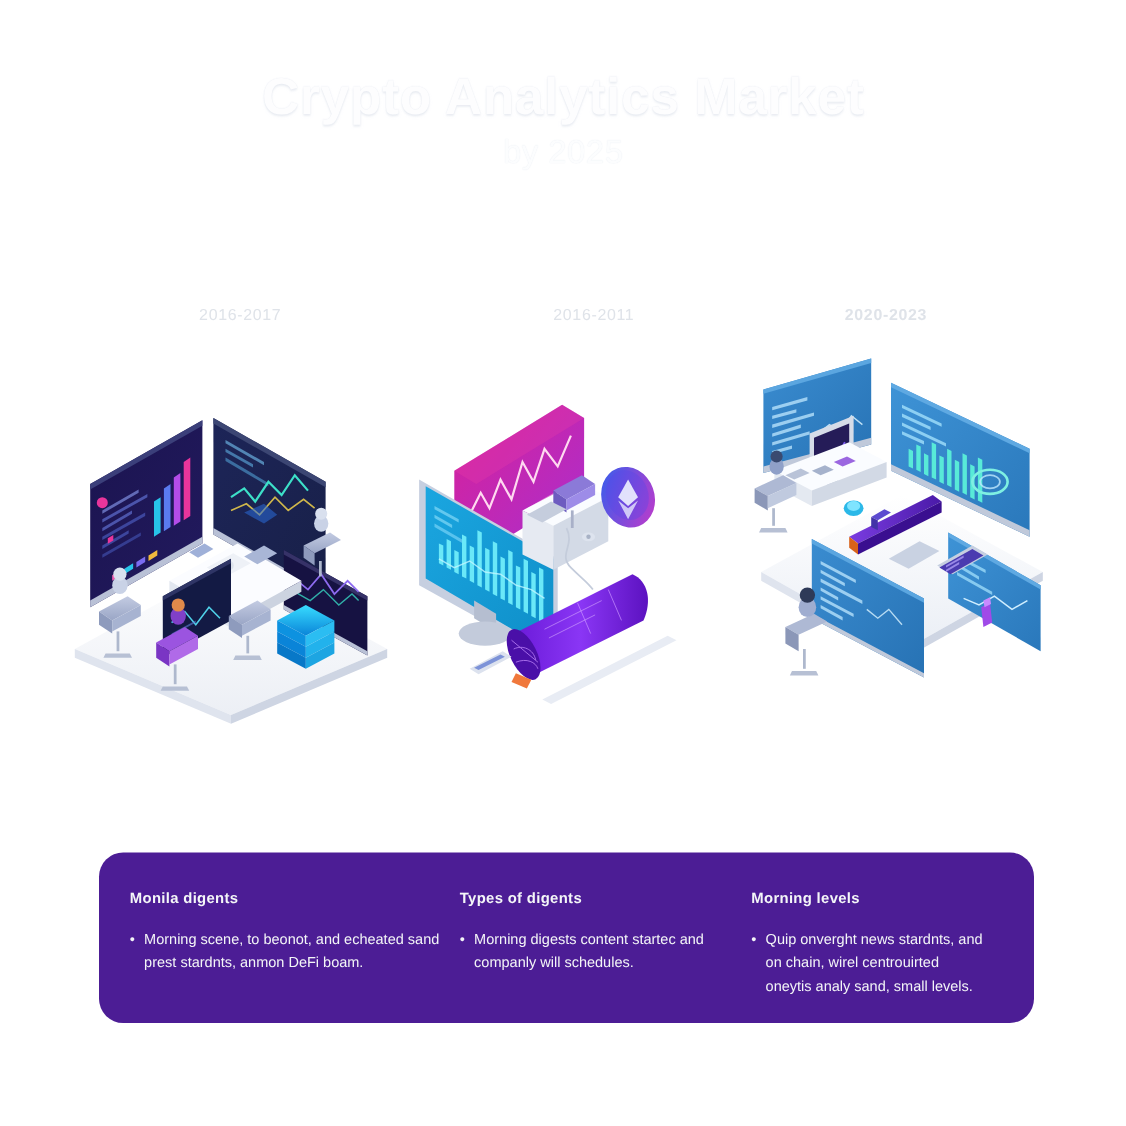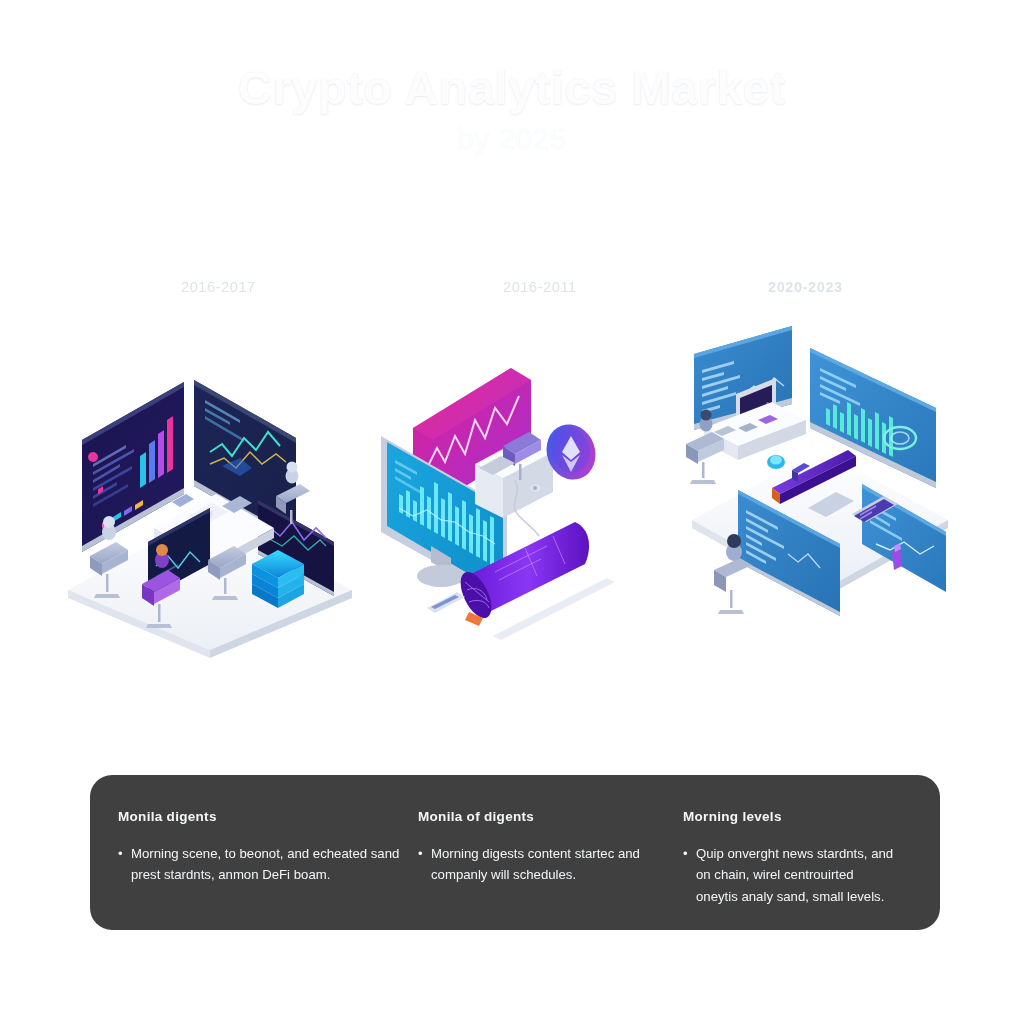--- a/index.html
+++ b/index.html
@@ -39,21 +39,21 @@
   
   .scene { position: absolute; }
   #scene-0 { left: 62px; top: 360px; width: 300px; height: 300px; }
   #scene-1 { left: 375px; top: 350px; width: 280px; height: 310px; }
   #scene-2 { left: 680px; top: 320px; width: 280px; height: 310px; }
 
   
   #info-panel {
     position: absolute; left: 90px; top: 775px;
     width: 850px; height: 155px;
-    background: #404040;
+    background: #4c1d95;
     border-radius: 22px;
     display: flex;
     padding: 34px 28px 0 28px;
     justify-content: flex-end;
   }
   .info-col { flex: 1; padding-right: 18px; }
   .info-col.c0 { flex: 0 0 300px; }
   .info-col.c1 { flex: 0 0 265px; }
   .info-head {
     font-size: 13.5px; font-weight: 700; color: #f4f6f8;
@@ -534,21 +534,21 @@
 
   <div id="info-panel">
     <div class="info-col c0">
       <div class="info-head">Monila digents</div>
       <div class="info-bullet">
         <span class="bullet-dot">•</span>
         <span class="bullet-text">Morning scene, to beonot, and echeated sand prest stardnts, anmon DeFi boam.</span>
       </div>
     </div>
     <div class="info-col c1">
-      <div class="info-head">Monila of digents</div>
+      <div class="info-head">Types of digents</div>
       <div class="info-bullet">
         <span class="bullet-dot">•</span>
         <span class="bullet-text">Morning digests content startec and companly will schedules.</span>
       </div>
     </div>
     <div class="info-col c2">
       <div class="info-head">Morning levels</div>
       <div class="info-bullet">
         <span class="bullet-dot">•</span>
         <span class="bullet-text">Quip onverght news stardnts, and on chain, wirel centrouirted oneytis analy sand, small levels.</span>

